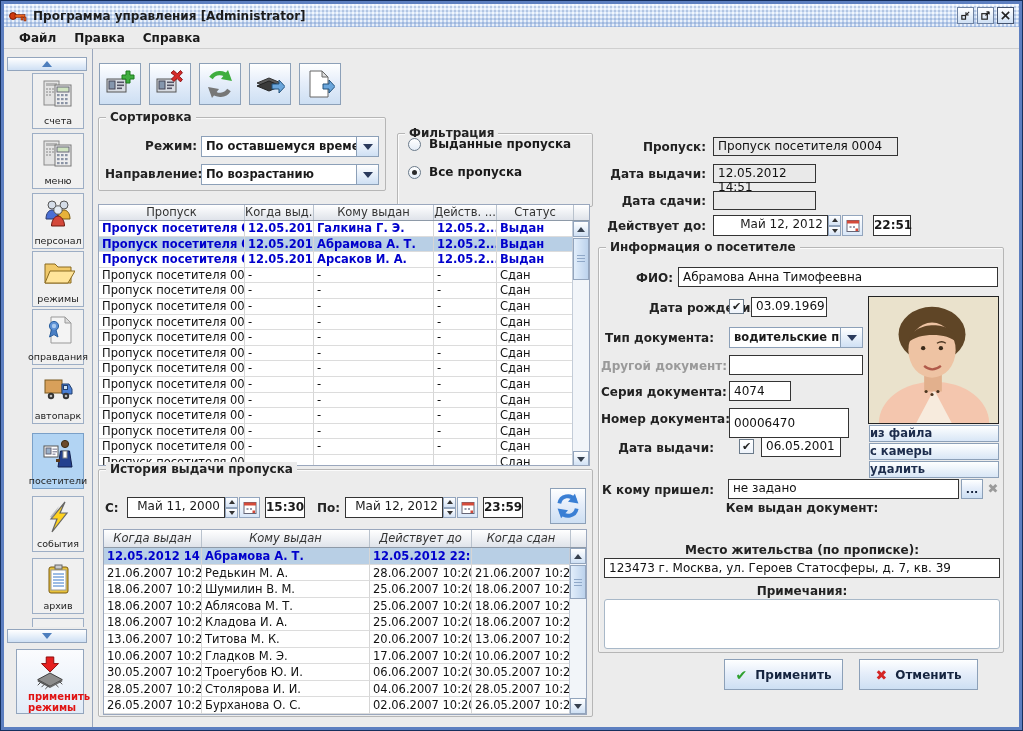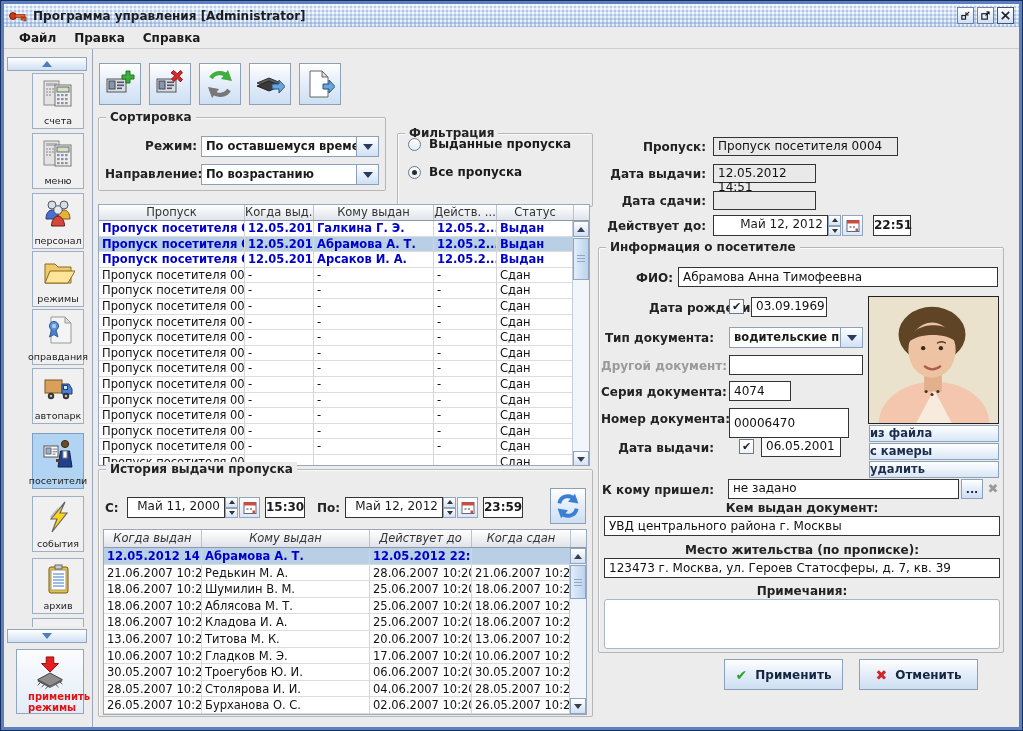--- a/index.html
+++ b/index.html
@@ -752,21 +752,20 @@
       <div class="photo-btn" style="top: 442px;">с камеры</div>
       <div class="photo-btn" style="top: 460px;">удалить</div>
     </div>
 
   <div class="flabel" style="left:600px;top:482px;width:113px;">К кому пришел:</div>
   <div class="tfield" style="left:727px;top:478px;width:231px;height:20px;">не задано</div>
   <div class="mbtn" style="left:960px;top:478px;width:22px;height:20px;font-size:11px;">...</div>
   <div class="xclear" style="left:984px;top:478px;">✖</div>
 
   <div class="flabel center" style="left:603px;top:500px;width:396px;">Кем выдан документ:</div>
-  <input class="tfield" style="left: 603px; top: 515px; width: 396px; height: 20px;" value="УВД центрального района г. Москвы">
   <div class="flabel center" style="left:603px;top:542px;width:396px;">Место жительства (по прописке):</div>
   <input class="tfield" style="left: 603px; top: 557px; width: 396px; height: 20px;" value="123473 г. Москва, ул. Героев Статосферы, д. 7, кв. 39">
   <div class="flabel center" style="left:603px;top:583px;width:396px;">Примечания:</div>
   <textarea id="notes-area" style=""></textarea>
 
   <div class="mbtn" style="left:723px;top:658px;width:119px;height:31px;">
     <span class="glyph" style="color:#2ea02e;">✔</span>
     <span>Применить</span>
   </div>
   <div class="mbtn" style="left:858px;top:658px;width:119px;height:31px;">

